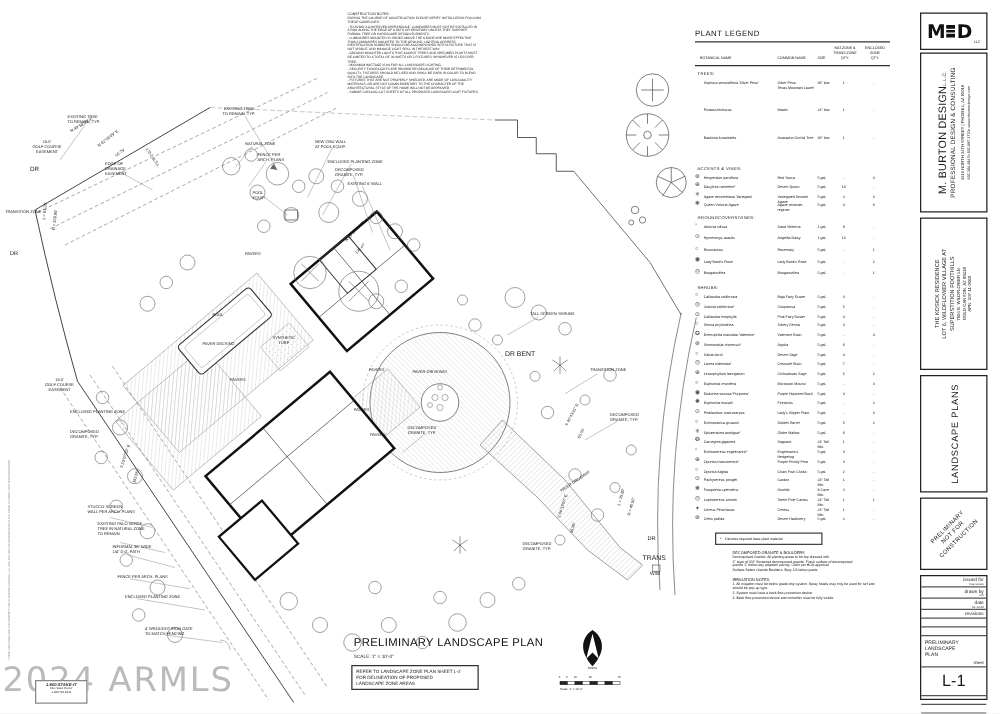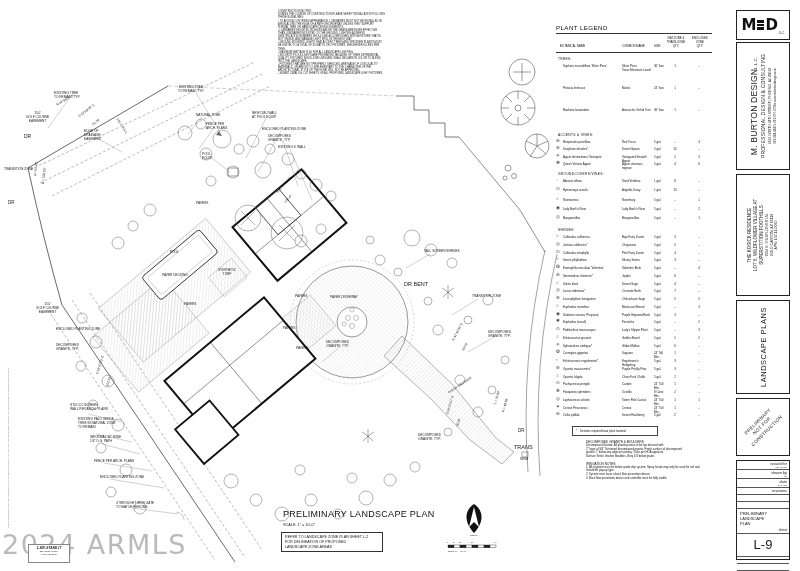--- a/index.html
+++ b/index.html
@@ -810,21 +810,21 @@
       <div class="ti-lab">revisions</div>
     </div>
     <div class="ti-blank"></div>
       <div class="ti-blank"></div>
     <div id="ti-sheetarea">
       <div id="ti-sheettitle">PRELIMINARY
 LANDSCAPE
 PLAN</div>
       <div id="ti-sheetlab">sheet</div>
     </div>
-    <div id="ti-number">L-9</div>
+    <div id="ti-number">L-1</div>
     <div class="ti-blank"></div>
       <div class="ti-blank"></div>
   </div>
 
   <div id="plan-title">PRELIMINARY LANDSCAPE PLAN</div>
   <div id="plan-scale">SCALE:     1" = 10'-0"</div>
   <div id="plan-notebox">
     <div>REFER TO LANDSCAPE ZONE PLAN SHEET L-2</div>
     <div>FOR DELINEATION OF PROPOSED</div>
     <div>LANDSCAPE ZONE AREAS</div>

